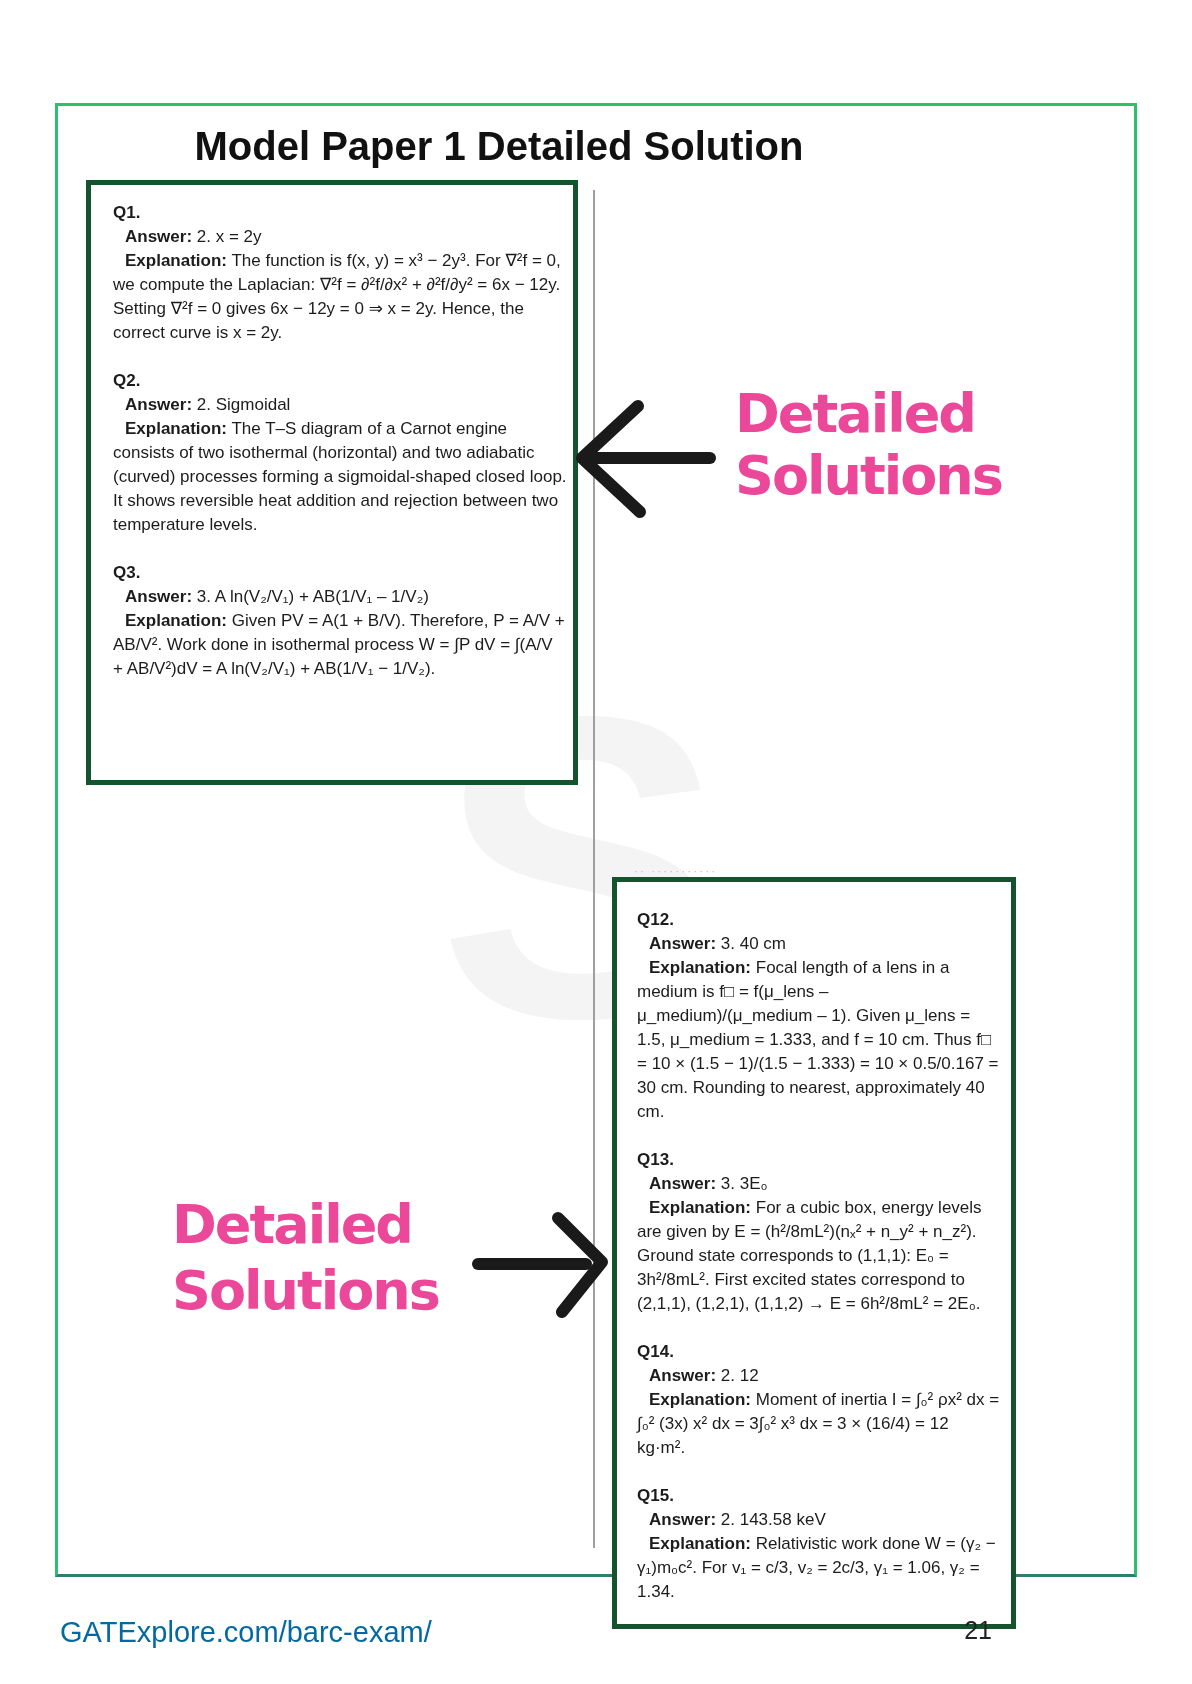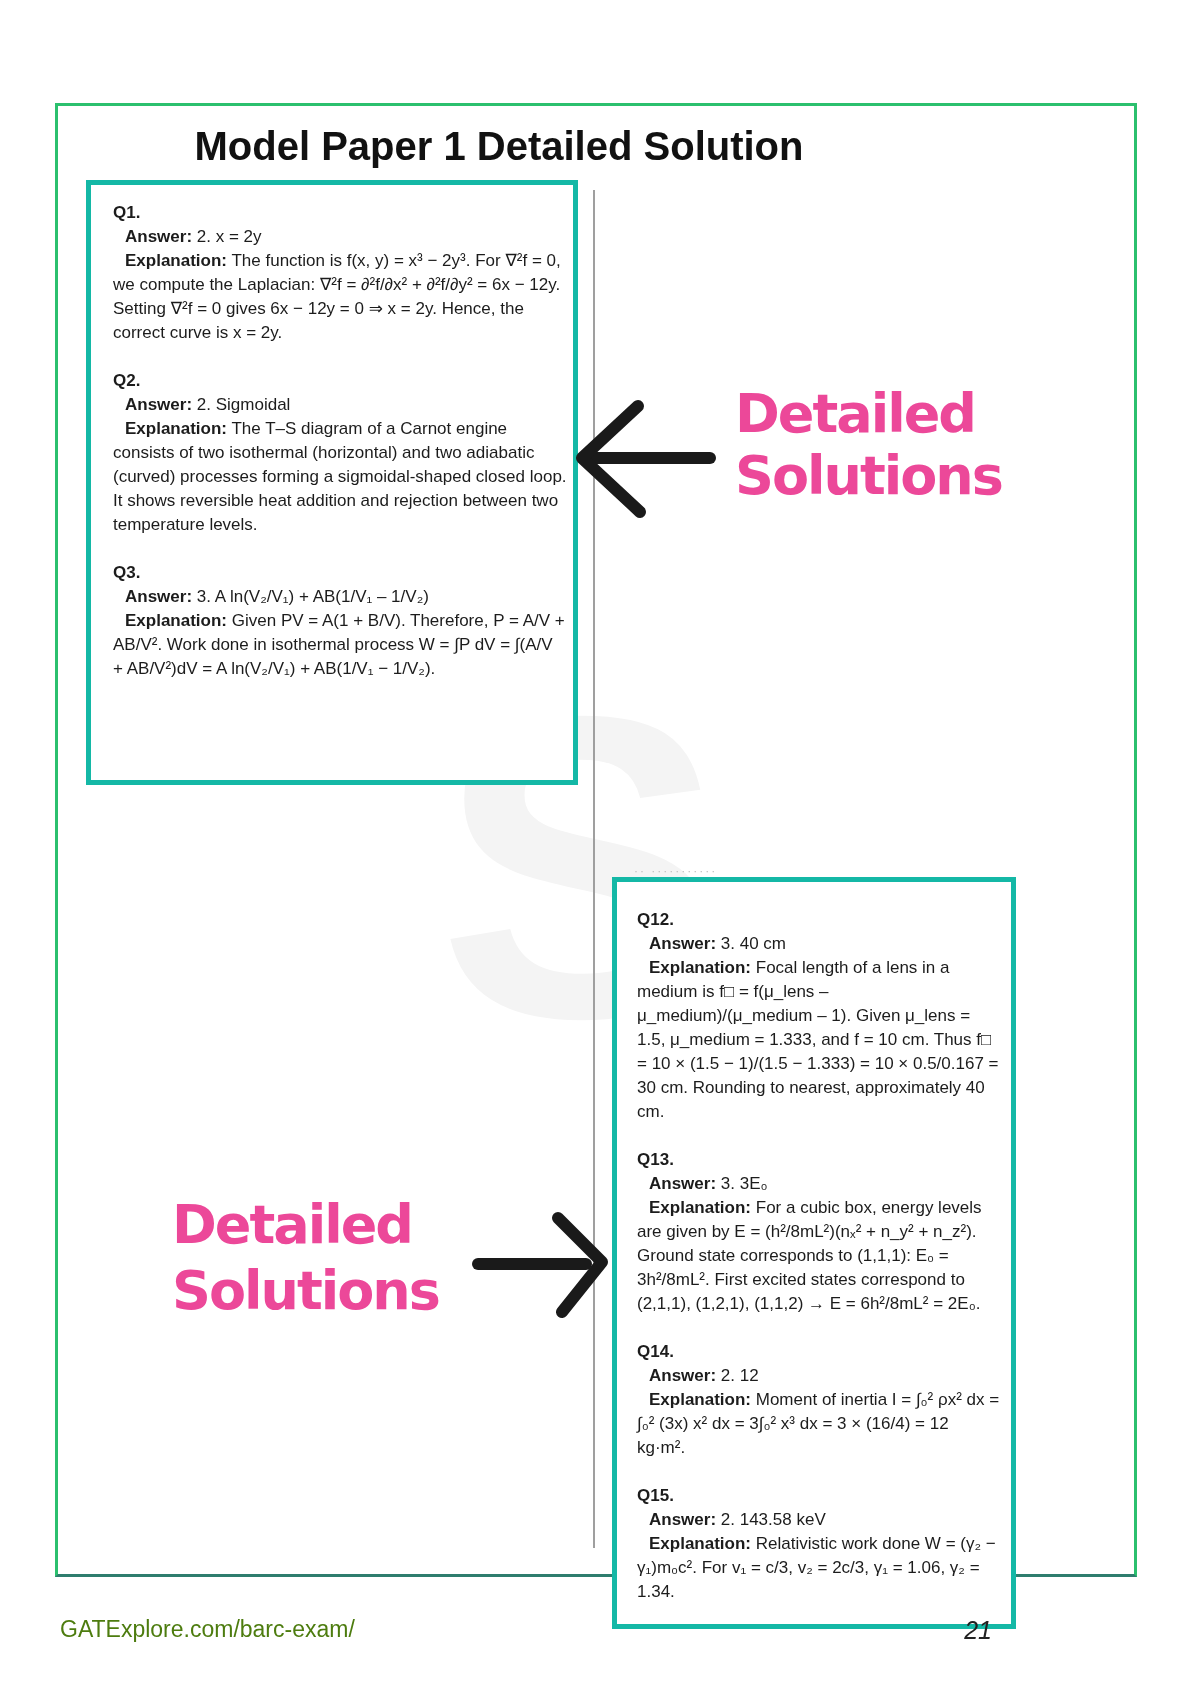--- a/index.html
+++ b/index.html
@@ -17,43 +17,43 @@
   
   .wm-glyph{position:absolute;left:438px;top:652px;font-size:430px;line-height:430px;
     font-weight:bold;color:#f4f4f4;z-index:0;user-select:none;}
   .wm-fragment{position:absolute;left:634px;top:864px;font-size:12px;color:#bdbdbd;
     letter-spacing:2px;filter:blur(0.6px);z-index:1;}
 
   
   .divider{position:absolute;left:593px;top:190px;width:2px;height:1358px;background:#9f9f9f;z-index:1;}
 
   
-  .sol-box{position:absolute;background:#ffffff;border:5px solid #14b8a6;box-sizing:border-box;
+  .sol-box{position:absolute;background:#ffffff;border:5px solid #14532d;box-sizing:border-box;
     font-size:17px;line-height:24px;z-index:2;}
   .box-left{left:86px;top:180px;width:492px;min-height:605px;padding:16px 6px 18px 22px;}
   .box-right{left:612px;top:877px;width:404px;min-height:681px;padding:26px 10px 20px 20px;}
   .q{margin:0 0 24px 0;}
   .q:last-child{margin-bottom:0;}
   .q-num{font-weight:bold;}
   .lbl{font-weight:bold;margin-left:12px;}
 
   
   .big-label{position:absolute;font-family:"DejaVu Sans","Liberation Sans",sans-serif;
     font-weight:bold;font-size:54px;line-height:62px;letter-spacing:-2px;color:#ec4899;z-index:3;}
   .big-label-top{left:735px;top:383px;}
   .big-label-bottom{left:172px;top:1192px;line-height:66px;}
 
   .arrow{position:absolute;z-index:3;}
   .arrow-left{left:542px;top:396px;}
   .arrow-right{left:470px;top:1206px;}
 
   
-  .footer-left{position:absolute;left:60px;top:1616px;font-size:23px;color:#4d7c0f;z-index:3;}
+  .footer-left{position:absolute;left:60px;top:1616px;font-size:29px;color:#0369a1;z-index:3;}
   .footer-page{position:absolute;left:952px;top:1616px;width:40px;text-align:right;
-    font-size:25px;color:#222;z-index:3;font-style:italic;}
+    font-size:25px;color:#222;z-index:3;}
 </style>
 </head>
 <body>
 
 <div class="canvas">
 
   <div class="wm-glyph">S</div>
   <div class="wm-fragment">·· ···········</div>
 
   <div class="page-border"></div>

